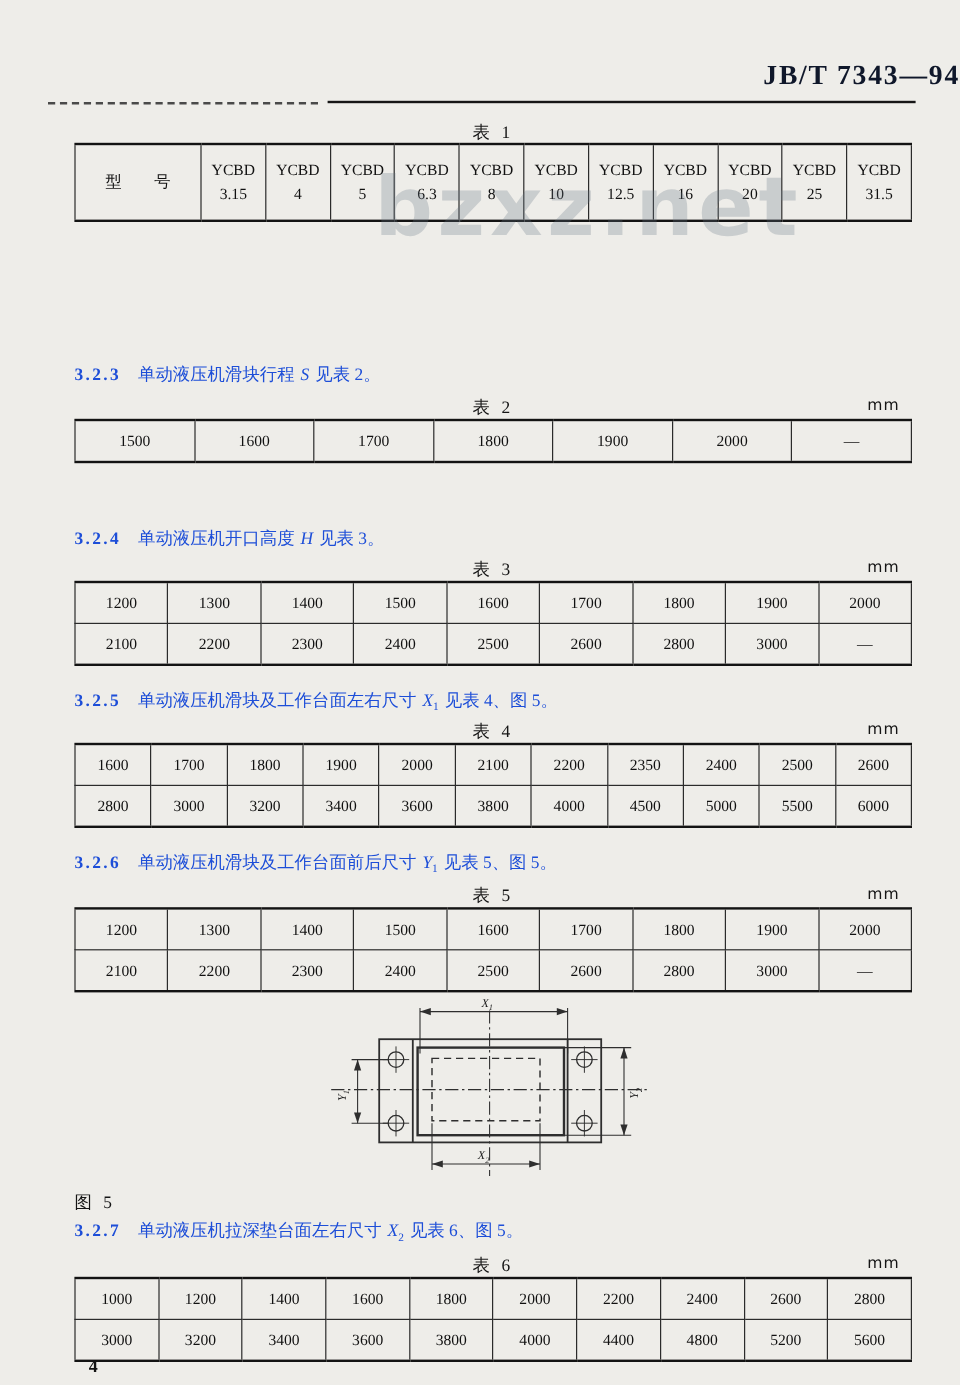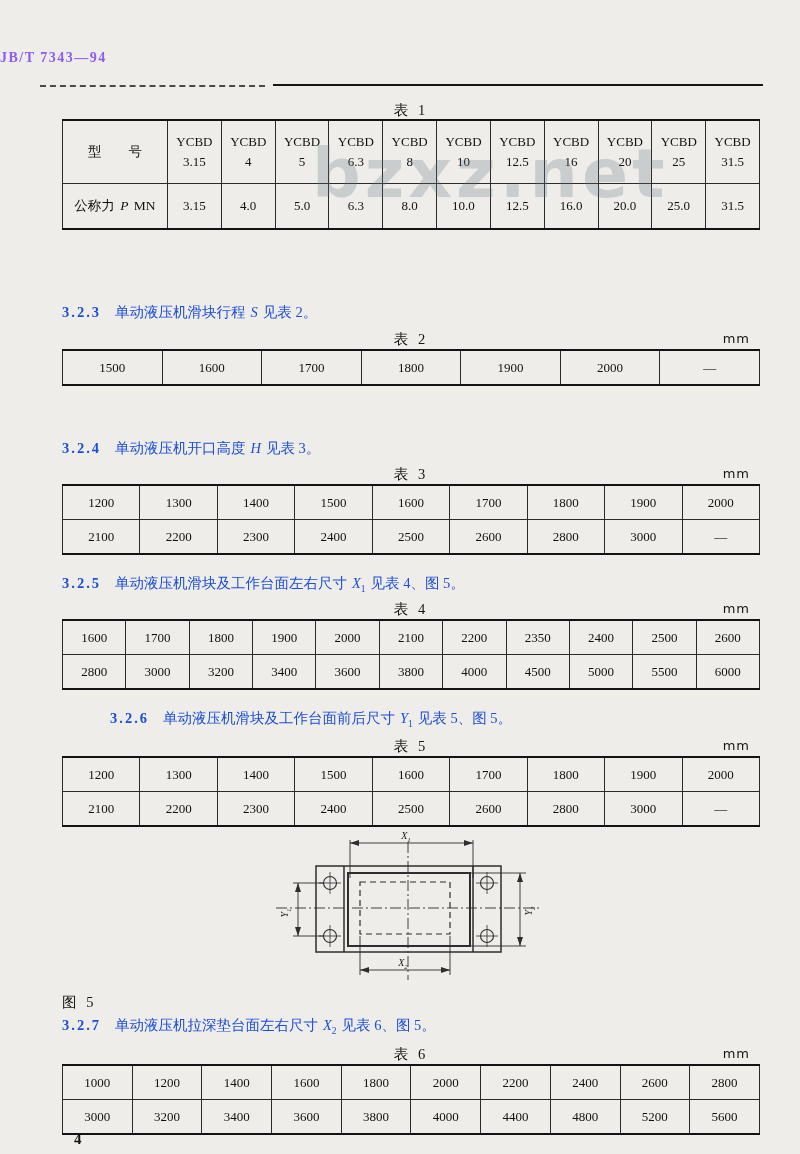--- a/index.html
+++ b/index.html
@@ -4,22 +4,22 @@
 <style>
   html,body{margin:0;padding:0;}
   body{
     width:800px;height:1154px;position:relative;overflow:hidden;
     background:#eeede9;
     color:#1c1c1c;
     font-family:"Liberation Serif","DejaVu Serif",serif;
   }
   
   .doc-header{
-    position:absolute;top:50px;left:0;width:100%;text-align:left;
-    font-weight:bold;font-size:14px;letter-spacing:1.5px;color:#8b5cf6;
+    position:absolute;top:50px;left:0;width:100%;text-align:right;
+    font-weight:bold;font-size:23px;letter-spacing:1.5px;color:#0f172a;
   }
   .head-rule{position:absolute;top:84px;left:40px;width:723px;display:flex;align-items:flex-start;}
   .head-rule .dash{width:225px;border-top:2px dashed #4a4a4a;margin-right:8px;margin-top:1px;}
   .head-rule .solid{flex:1;border-top:2px solid #161616;}
   
   .cap{position:absolute;left:62px;width:698px;text-align:center;font-size:14.5px;color:#151515;}
   .cap .capname{letter-spacing:3px;}
   .cap .capunit{position:absolute;right:10px;top:1px;font-size:13px;letter-spacing:1px;
     font-family:"DejaVu Sans","Liberation Sans",sans-serif;}
   .cap1{top:101px;} .cap2{top:330px;} .cap3{top:465px;} .cap4{top:600px;}
@@ -46,21 +46,21 @@
     position:absolute;top:140px;left:312px;z-index:5;pointer-events:none;
     font-family:"DejaVu Sans","Liberation Sans",sans-serif;font-weight:bold;
     font-size:68px;line-height:1;letter-spacing:4px;color:rgba(105,118,132,0.27);
   }
   
   .sec{position:absolute;left:62px;font-size:14.5px;color:#1d4ed8;white-space:nowrap;}
   .sec .num{font-weight:bold;letter-spacing:2px;margin-right:14px;}
   .sec .sym i{font-family:"Liberation Serif",serif;margin-left:5px;}
   .sec .sym sub{font-size:9.5px;}
   .sec .post{margin-left:5px;}
-  .s323{top:303px;} .s324{top:439px;} .s325{top:574px;} .s326{top:709px;margin-left:48px;} .s327{top:1016px;}
+  .s323{top:303px;} .s324{top:439px;} .s325{top:574px;} .s326{top:709px;} .s327{top:1016px;}
   
   .figure-wrap{position:absolute;top:828px;left:248px;width:320px;height:160px;}
   .fig-caption{position:absolute;top:993px;left:62px;width:698px;text-align:left;
     font-size:14.5px;letter-spacing:3px;color:#151515;}
   
   .page-num{position:absolute;top:1131px;left:74px;font-size:15px;font-weight:bold;color:#131313;}
 </style>
 </head>
 <body>
 
@@ -94,34 +94,20 @@
         <td>YCBD
 12.5</td>
         <td>YCBD
 16</td>
         <td>YCBD
 20</td>
         <td>YCBD
 25</td>
         <td>YCBD
 31.5</td>
-      </tr>
-    <tr>
-      <td class="t1-label"><span>公称力</span> <i>P</i> <span>MN</span></td>
-    <td>3.15</td>
-        <td>4.0</td>
-        <td>5.0</td>
-        <td>6.3</td>
-        <td>8.0</td>
-        <td>10.0</td>
-        <td>12.5</td>
-        <td>16.0</td>
-        <td>20.0</td>
-        <td>25.0</td>
-        <td>31.5</td>
       </tr>
   </tbody>
 </table>
 
 <div class="sec s323">
   <span class="num">3.2.3</span><span class="txt">单动液压机滑块行程</span><span class="sym"><i>S</i><sub></sub></span><span class="post">见表 2。</span>
 </div>
 <div class="cap cap2">
   <span class="capname">表 2</span>
   <span class="capunit">mm</span>

